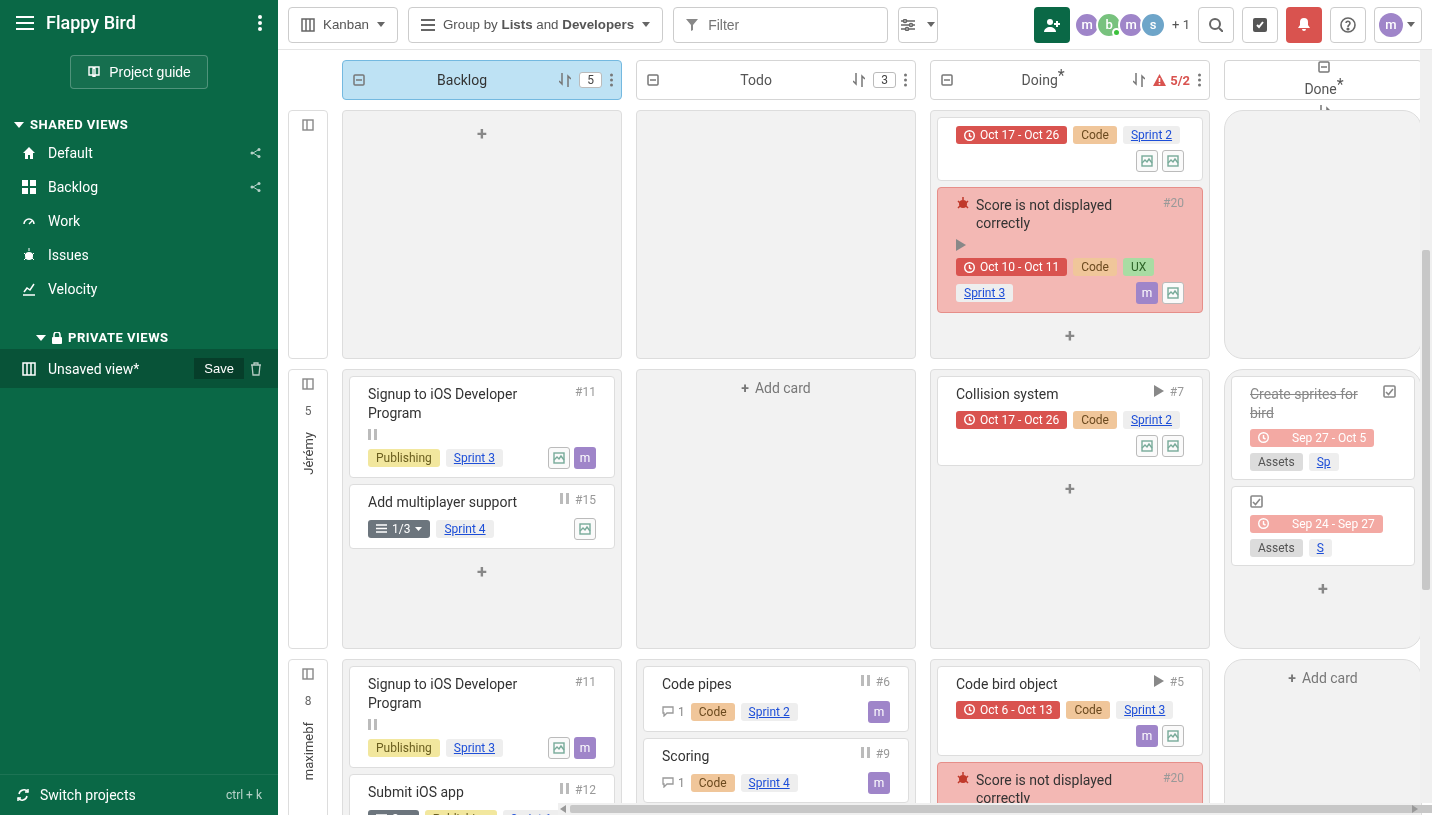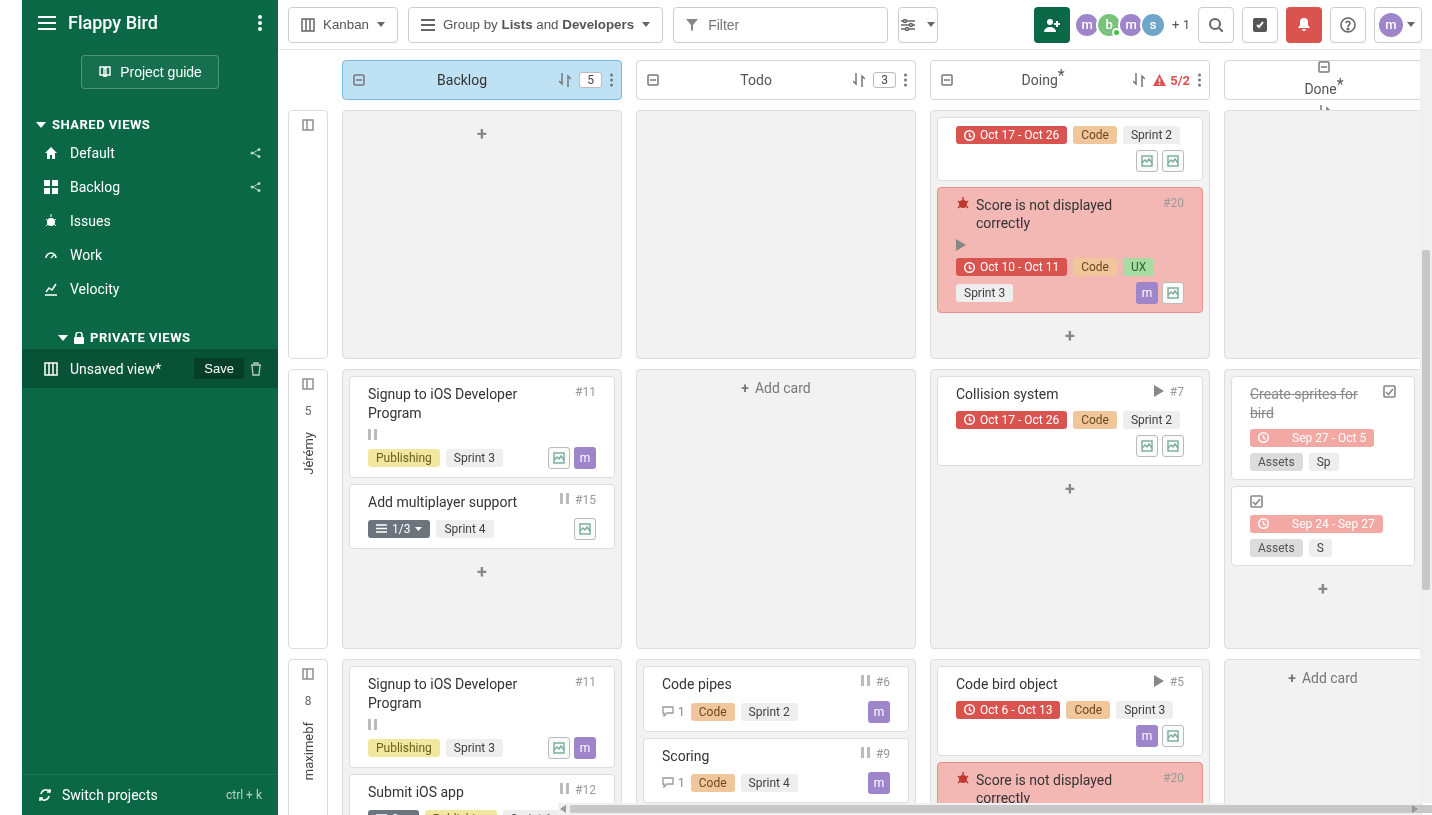--- a/index.html
+++ b/index.html
@@ -1,17 +1,17 @@
 <!DOCTYPE html>
 <html><head>
 <meta charset="utf-8">
 <style>
 * { box-sizing: border-box; margin: 0; padding: 0; }
 body { font-family: -apple-system, "Segoe UI", Roboto, Helvetica, Arial, sans-serif; font-size: 14px; color: #333; background: #fff; width: 1432px; height: 815px; overflow: hidden; }
-.root { display: flex; height: 815px; margin-left: 22px; }
+.root { display: flex; height: 815px; }
 
 
 .sidebar { width: 280px; background: #0a6846; color: #fff; display: flex; flex-direction: column; }
 .sb-header { display: flex; align-items: center; padding: 12px 16px; }
 .sb-title { font-size: 18px; font-weight: 500; flex: 1; display: flex; align-items: center; gap: 12px; }
 .guide-wrap { padding: 10px 14px 18px; text-align: center; }
 .guide-btn { display: inline-flex; align-items: center; gap: 8px; background: rgba(255,255,255,0.05); border: 1px solid rgba(255,255,255,0.25); color: #fff; padding: 8px 16px; border-radius: 4px; font-size: 14px; cursor: pointer; }
 .sb-section { padding: 10px 16px 4px 14px; font-size: 13px; font-weight: 700; letter-spacing: 0.5px; display: flex; align-items: center; gap: 6px; color: #fff; }
 .sb-item { display: flex; align-items: center; gap: 12px; padding: 9px 16px 9px 22px; font-size: 14px; cursor: pointer; }
 .sb-item.active { background: rgba(0,0,0,0.2); }
@@ -51,39 +51,39 @@
 .badge-count { background:#fff; border:1px solid #bbb; border-radius:3px; padding: 0 7px; font-size:12px; color:#444; }
 .warn-count { color:#d9534f; font-weight:700; display:inline-flex; align-items:center; gap:4px; font-size:13px; }
 
 .scrollarea { flex:1; overflow:auto; padding: 0 10px 4px 10px; }
 .rows { display:flex; flex-direction:column; }
 .row { display:flex; gap:14px; align-items:stretch; margin-top:10px; }
 .row-label { width: 40px; background:#fff; border:1px solid #ddd; border-radius:4px; display:flex; flex-direction:column; align-items:center; padding:8px 0; gap:14px; }
 .row-label .vert { writing-mode: vertical-rl; transform: rotate(180deg); color:#444; font-size:13px; }
 .row-label .cnt { font-size:12px; color:#666; }
 .cell { width:280px; background:#f2f2f2; border:1px solid #ddd; border-radius:4px; padding:6px; display:flex; flex-direction:column; gap:6px; }
-.cell.last { width: 198px; }
+.cell.last { width: 198px; border-radius: 19px; }
 
 
 .card { background:#fff; border:1px solid #ddd; border-radius:4px; padding:8px 18px; display:flex; flex-direction:column; gap:7px; }
 .card.redish { background:#f3b8b4; border-color:#e68e89; }
 .card.done .ctitle { color:#888; text-decoration: line-through; }
 .chead { display:flex; align-items:flex-start; gap:6px; }
 .ctitle { flex:1; color:#333; line-height:1.3; }
 .cnum { color:#999; font-size:12px; }
 .crow { display:flex; align-items:center; gap:6px; flex-wrap:wrap; }
 .crow .right { margin-left:auto; display:flex; gap:4px; }
 .tag { font-size:12px; padding:2px 8px; border-radius:3px; background:#eee; color:#444; }
 .tag.date   { background:#d9534f; color:#fff; display:inline-flex; align-items:center; gap:5px; }
 .tag.datepk { background:#f3a9a3; color:#fff; display:inline-flex; align-items:center; gap:23px; }
 .tag.code   { background:#f0c69a; color:#6b4a1f; }
 .tag.ux     { background:#a9dca3; color:#2e6428; }
 .tag.pub    { background:#f2e79e; color:#6a5e1e; }
 .tag.assets { background:#dcdcdc; color:#555; }
-.tag.sprint { background:#eee; color:#404040; }
+.tag.sprint { background:#eee; color:#1d4ed8;text-decoration:underline; }
 .tag.counter{ background:#6c757d; color:#fff; display:inline-flex; align-items:center; gap:5px; }
 .miniav { width:22px; height:22px; border-radius:3px; display:inline-flex; align-items:center; justify-content:center; color:#fff; font-size:12px; }
 .miniav.m { background:#9f85c9; }
 .miniimg { width:22px; height:22px; border:1px solid #bbb; border-radius:3px; background:#fafafa; display:inline-flex; align-items:center; justify-content:center; }
 .miniimg svg { width:12px; height:12px; }
 .addlink { color:#777; display:flex; align-items:center; justify-content:center; gap:6px; padding:4px; cursor:pointer; }
 .plusonly { color:#888; display:flex; justify-content:center; padding:6px; cursor:pointer; font-size:18px; font-weight:700; }
 .comment { color:#888; font-size:12px; display:inline-flex; align-items:center; gap:4px; }
 .muted-ico { color:#bbb; }
 
@@ -172,35 +172,35 @@
           <svg class="share-dot" viewBox="0 0 12 12" fill="#fff">
             <circle cx="2" cy="6" r="1.5"></circle>
             <circle cx="9" cy="2.5" r="1.5"></circle>
             <circle cx="9" cy="9.5" r="1.5"></circle>
             <path d="M3 6l5-3M3 6l5 3" stroke="#fff"></path>
           </svg>
         </span>
     </div>
     <div class="sb-item">
       <span>
+          <svg width="14" height="14" fill="none" stroke="#fff" stroke-width="1.5">
+            <path d="M2 10a5 5 0 1110 0"></path>
+            <path d="M7 10l3-3"></path>
+          </svg>
+        </span>
+      <span>Work</span>
+    </div>
+    <div class="sb-item">
+      <span>
           <svg width="14" height="14" fill="#fff">
             <circle cx="7" cy="8" r="4"></circle>
             <path d="M7 0v3M2 5l2 2M12 5l-2 2M2 12l2-2M12 12l-2-2" stroke="#fff"></path>
           </svg>
         </span>
       <span>Issues</span>
-    </div>
-    <div class="sb-item">
-      <span>
-          <svg width="14" height="14" fill="none" stroke="#fff" stroke-width="1.5">
-            <path d="M2 10a5 5 0 1110 0"></path>
-            <path d="M7 10l3-3"></path>
-          </svg>
-        </span>
-      <span>Work</span>
     </div>
     <div class="sb-item">
       <span>
           <svg width="14" height="14" fill="none" stroke="#fff" stroke-width="1.5">
             <path d="M1 13h12M2 10l3-4 3 2 4-6"></path>
           </svg>
         </span>
       <span>Velocity</span>
     </div>
 

